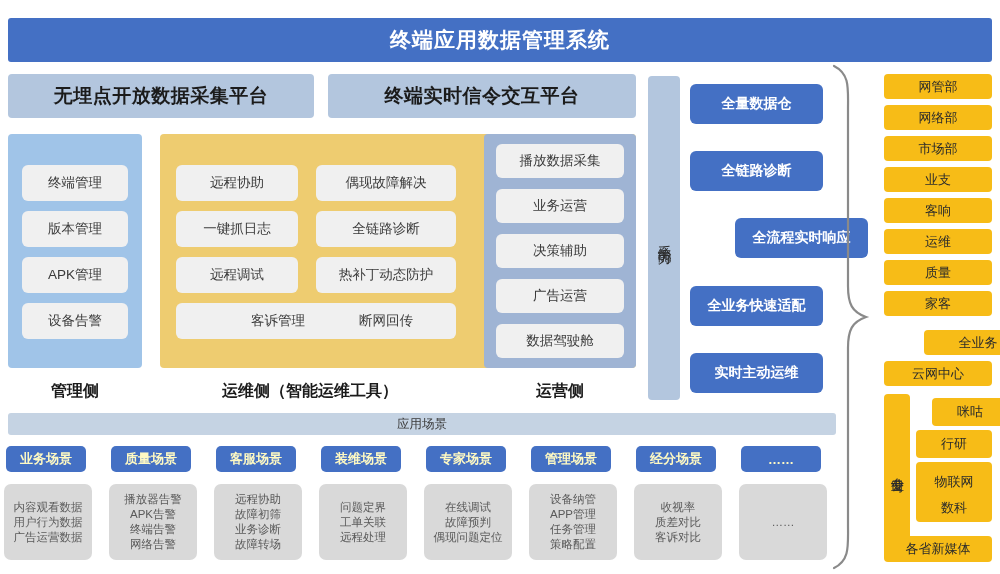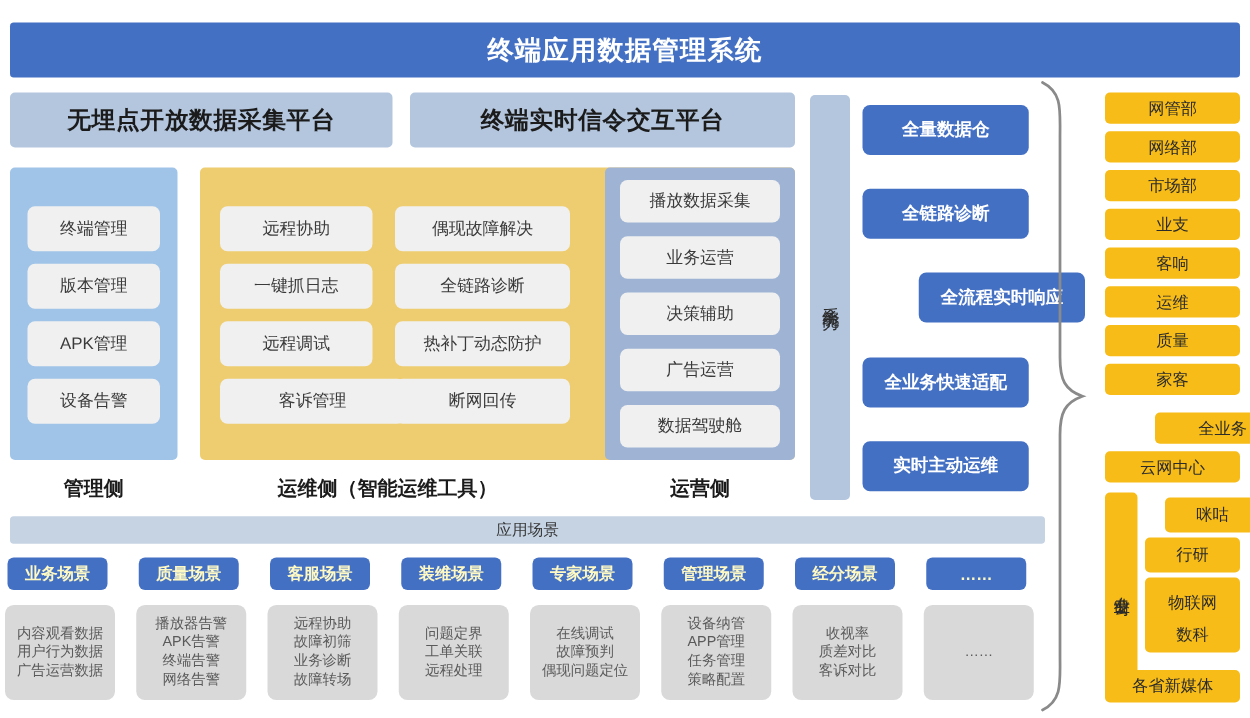--- a/index.html
+++ b/index.html
@@ -115,21 +115,21 @@
   <div class="chip" style="left:22px;top:303px;width:106px;height:36px;">设备告警</div>
   <div class="col-label" style="left:8px;width:134px;">管理侧</div>
 
   <div class="col col-ops"></div>
   <div class="chip" style="left:176px;top:165px;width:122px;height:36px;">远程协助</div>
   <div class="chip" style="left:316px;top:165px;width:140px;height:36px;">偶现故障解决</div>
   <div class="chip" style="left:176px;top:211px;width:122px;height:36px;">一键抓日志</div>
   <div class="chip" style="left:316px;top:211px;width:140px;height:36px;">全链路诊断</div>
   <div class="chip" style="left:176px;top:257px;width:122px;height:36px;">远程调试</div>
   <div class="chip" style="left:316px;top:257px;width:140px;height:36px;">热补丁动态防护</div>
-  <div class="chip" style="left:176px;top:303px;width:148px;height:36px;">客诉管理</div>
+  <div class="chip" style="left:176px;top:303px;width:148px;height:36px;padding-left:28px;">客诉管理</div>
   <div class="chip" style="left:316px;top:303px;width:140px;height:36px;">断网回传</div>
   <div class="col-label" style="left:160px;width:300px;">运维侧（智能运维工具）</div>
 
   <div class="col col-biz"></div>
   <div class="chip" style="left:496px;top:144px;width:128px;height:34px;">播放数据采集</div>
   <div class="chip" style="left:496px;top:189px;width:128px;height:34px;">业务运营</div>
   <div class="chip" style="left:496px;top:234px;width:128px;height:34px;">决策辅助</div>
   <div class="chip" style="left:496px;top:279px;width:128px;height:34px;">广告运营</div>
   <div class="chip" style="left:496px;top:324px;width:128px;height:34px;">数据驾驶舱</div>
   <div class="col-label" style="left:484px;width:152px;">运营侧</div>

